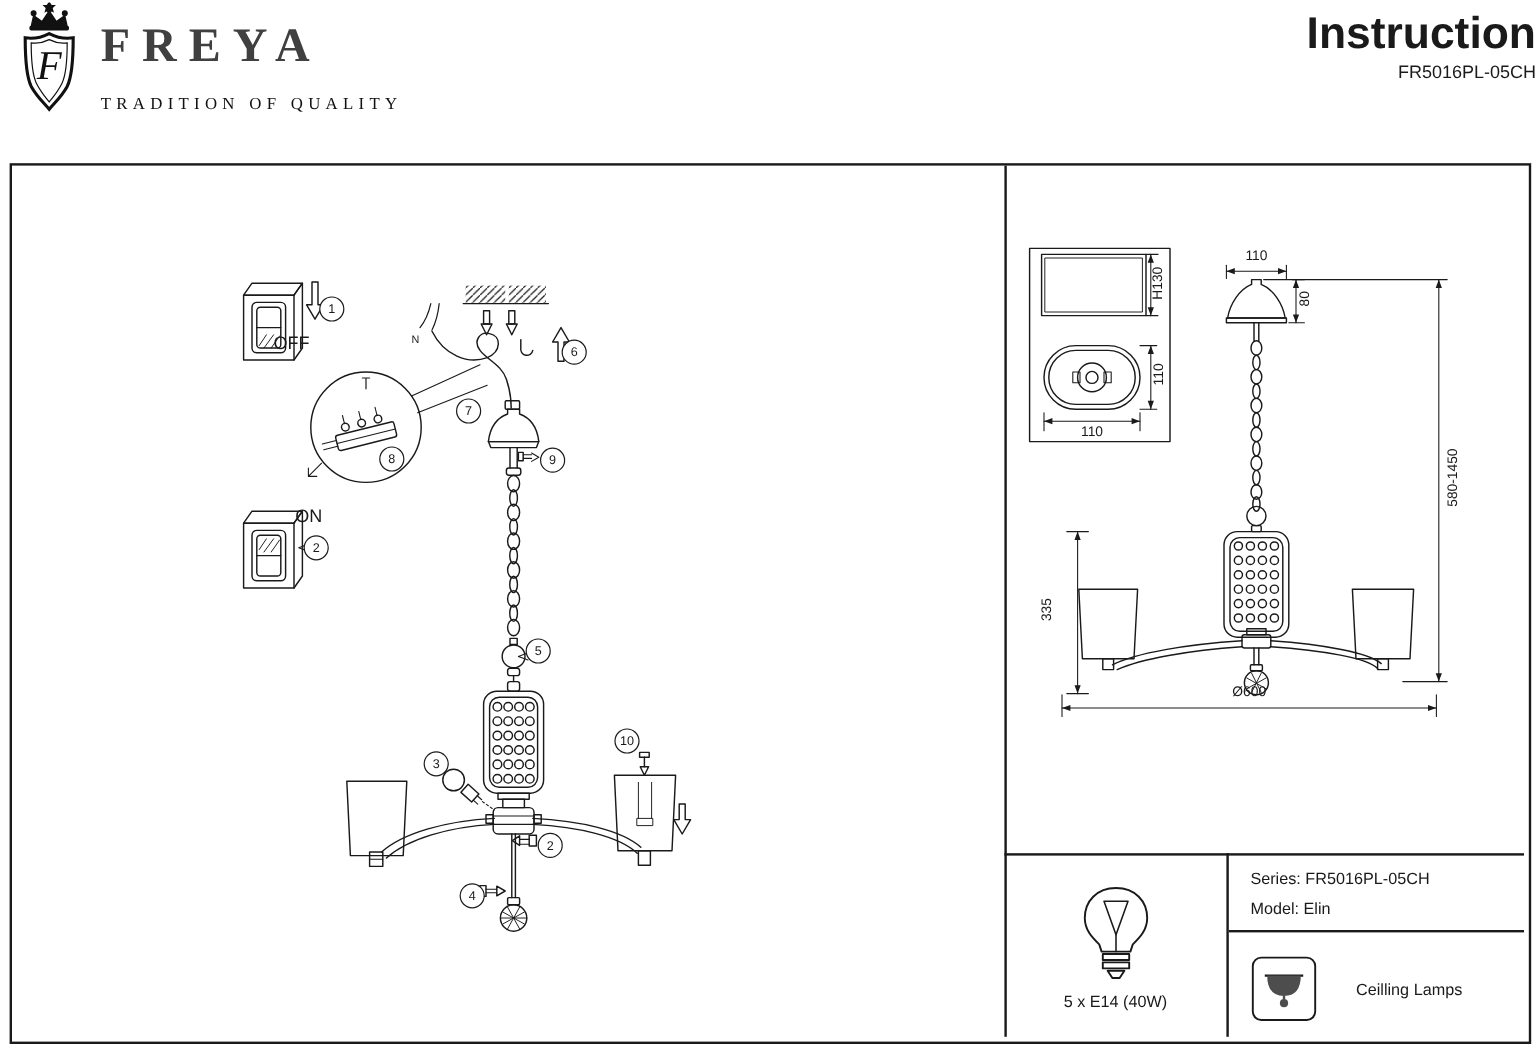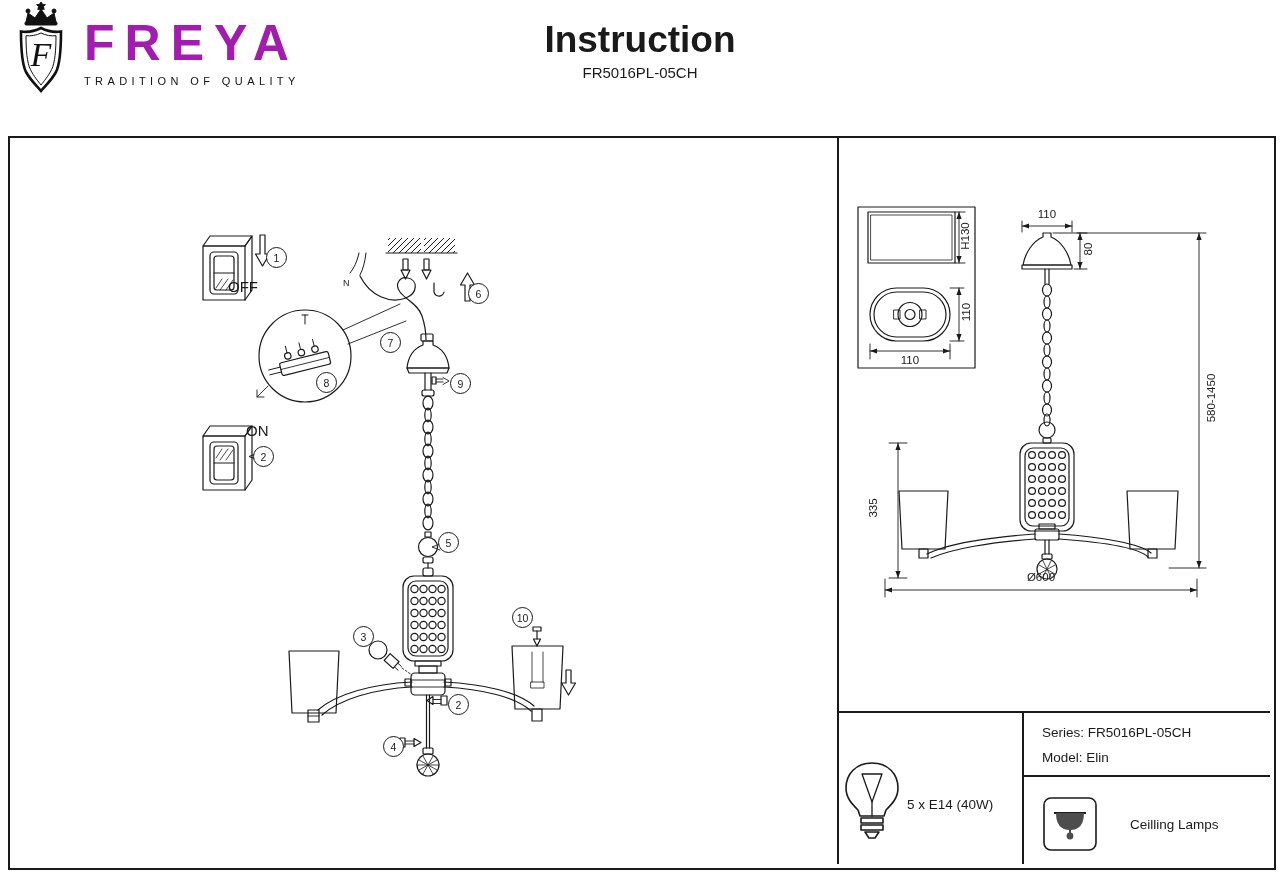--- a/index.html
+++ b/index.html
@@ -3,37 +3,37 @@
 <meta charset="utf-8">
 <style>
   html,body{margin:0;padding:0}
   body{width:1280px;height:875px;background:#fff;color:#1a1a1a;
        font-family:"Liberation Sans",sans-serif;position:relative;overflow:hidden}
 
   
   .header{position:absolute;left:0;top:0;width:1280px;height:134px}
   .logo{position:absolute;left:10px;top:2px;display:flex;align-items:flex-start}
   .logo-text{margin-left:12px;margin-top:16px}
-  .brand{font-family:Liberation Sans, sans-serif;font-weight:bold;font-size:50px;
-         letter-spacing:10px;line-height:1;color:#a21caf}
-  .tagline{font-family:Liberation Sans, sans-serif;font-size:11px;letter-spacing:4.4px;
-           margin-top:7px;color:#111}
-  .title-wrap{position:absolute;left:0;right:0;top:20px;text-align:center}
+  .brand{font-family:Liberation Serif, serif;font-weight:bold;font-size:40px;
+         letter-spacing:10px;line-height:1;color:#404040}
+  .tagline{font-family:Liberation Serif, serif;font-size:14px;letter-spacing:4.4px;
+           margin-top:22px;color:#111}
+  .title-wrap{position:absolute;left:0;right:0;top:8px;text-align:right}
   .title{font-size:37px;font-weight:bold;line-height:1.1}
   .model-no{font-size:15px;margin-top:3px}
 
   
   .board{position:absolute;left:8px;top:136px;width:1264px;height:730px;
          border:2px solid #1a1a1a;background:#fff}
   .assembly{position:absolute;left:0;top:0;width:827px;height:726px;border-right:2px solid #1a1a1a}
   .assembly svg.draw{position:absolute;left:0;top:0}
   .right-panel{position:absolute;left:827px;top:0;width:433px;height:726px}
   .dim-area{position:absolute;left:0;top:0;width:433px;height:573px;border-bottom:2px solid #1a1a1a}
   .spec-area{position:absolute;left:0;top:573px;width:433px;height:153px;display:flex}
-  .bulb-cell{width:185px;border-right:2px solid #1a1a1a;display:flex;flex-direction:row;
+  .bulb-cell{width:185px;border-right:2px solid #1a1a1a;display:flex;flex-direction:column;
              align-items:center;padding-top:26px}
   .bulb-cell .bulb-label{font-size:13.5px;margin-top:8px}
   .model-cell{position:relative;flex:1;font-size:13.5px}
   .model-cell .line1{position:absolute;left:18px;top:14px}
   .model-cell .line2{position:absolute;left:18px;top:39px}
   .model-cell .hdiv{position:absolute;left:0;right:0;top:64px;border-top:2px solid #1a1a1a}
   .cat-row{position:absolute;left:18px;top:85px;display:flex;align-items:center}
   .cat-row .cat-label{margin-left:32px}
 
   

